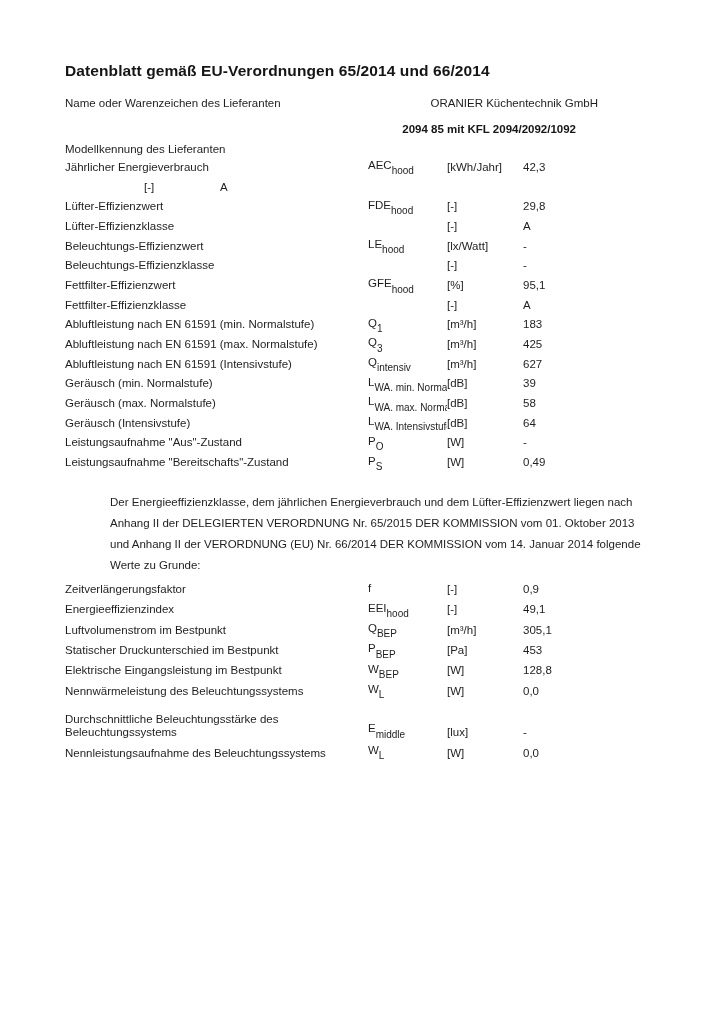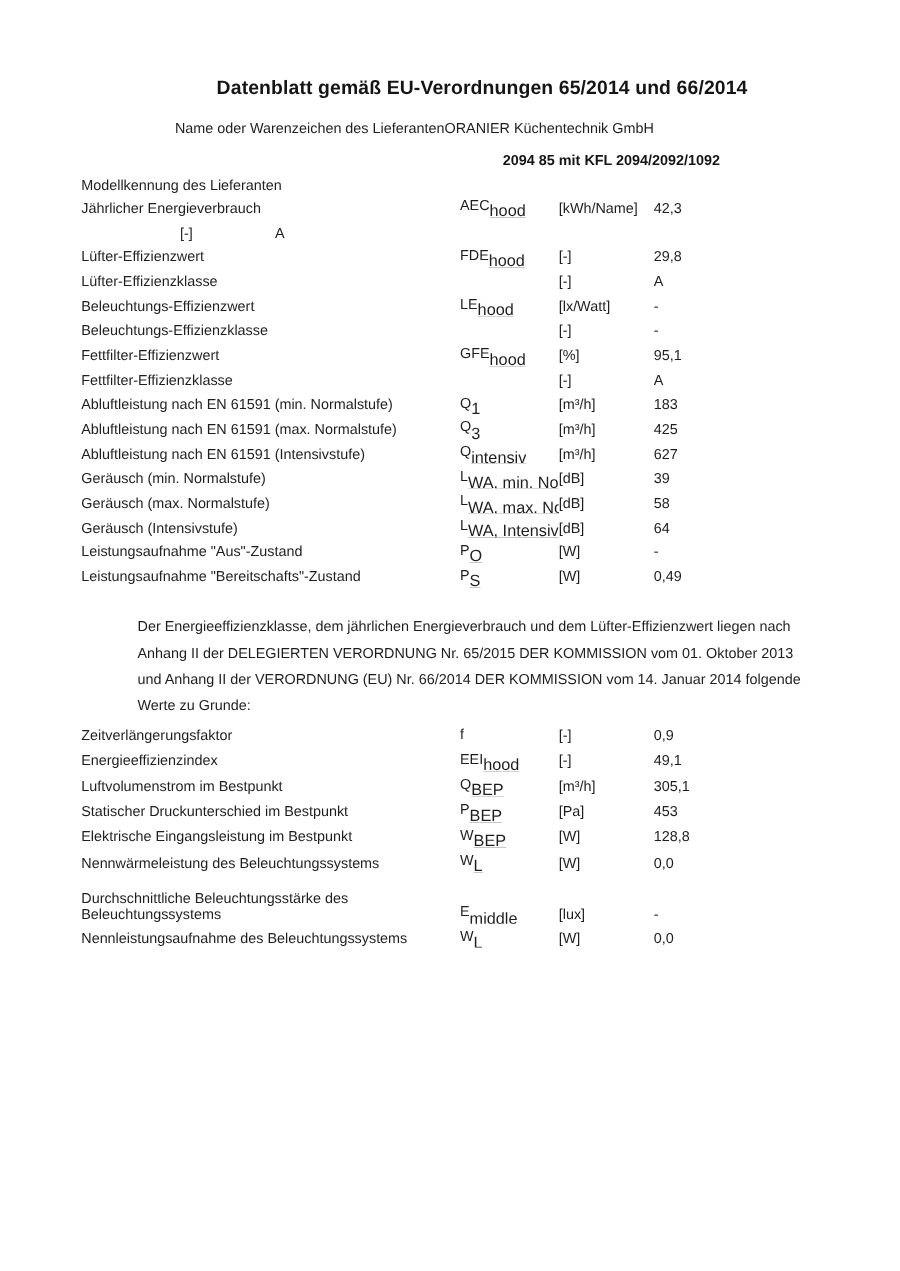--- a/index.html
+++ b/index.html
@@ -11,28 +11,28 @@
     background: #ffffff;
     font-family: "Liberation Sans", "DejaVu Sans", sans-serif;
     color: #1e1e1e;
     padding: 62px 0 0 65px;
     overflow: hidden;
   }
   .content { width: 533px; }
   .title {
     font-size: 15.5px;
     font-weight: bold;
-    text-align: right;
+    text-align: left;
     letter-spacing: 0.1px;
     color: #151515;
   }
   .supplier-row {
     margin-top: 17px;
     display: flex;
-    justify-content: center;
+    justify-content: space-between;
     font-size: 11.5px;
   }
   .model-row {
     position: relative;
     margin-top: 14px;
     height: 33px;
     font-size: 11.5px;
   }
   .model-value {
     position: absolute;
@@ -42,21 +42,21 @@
     color: #151515;
   }
   .model-label { position: absolute; bottom: 1px; left: 0; }
   .spec-table { margin-top: 1px; font-size: 11.5px; }
   .trow { display: flex; align-items: center; }
   .t1 .trow { height: 19.7px; }
   .t2 .trow { height: 20.3px; }
   .t3 .trow { margin-bottom: 5px; align-items: flex-end; line-height: 13px; }
   .lbl { width: 303px; flex: 0 0 303px; }
   .sym { width: 79px; flex: 0 0 79px; white-space: nowrap; overflow: hidden; }
-  .sym sub { font-size: 13px; position: relative; bottom: -2px; letter-spacing: 0; text-decoration: underline; }
+  .sym sub { font-size: 10px; position: relative; bottom: -2px; letter-spacing: 0; }
   .unit { width: 76px; flex: 0 0 76px; }
   .val { flex: 1; text-align: left; }
   .note {
     margin-top: 20px;
     font-size: 11.5px;
     line-height: 21px;
     width: 533px;
     margin-left: 45px;
   }
   .note2 { margin-top: 13px; }
@@ -78,21 +78,21 @@
 
     <div class="model-row">
       <span class="model-value">2094 85 mit KFL 2094/2092/1092</span>
       <span class="model-label">Modellkennung des Lieferanten</span>
     </div>
 
     <div class="spec-table t1">
       <div class="trow">
         <span class="lbl">Jährlicher Energieverbrauch</span>
         <span class="sym"><span>AEC</span><sub>hood</sub></span>
-        <span class="unit">[kWh/Name]</span>
+        <span class="unit">[kWh/Jahr]</span>
         <span class="val">42,3</span>
       </div>
       <div class="trow">
         <span class="sym"><span></span><sub></sub></span>
         <span class="unit">[-]</span>
         <span class="val">A</span>
       </div>
       <div class="trow">
         <span class="lbl">Lüfter-Effizienzwert</span>
         <span class="sym"><span>FDE</span><sub>hood</sub></span>

